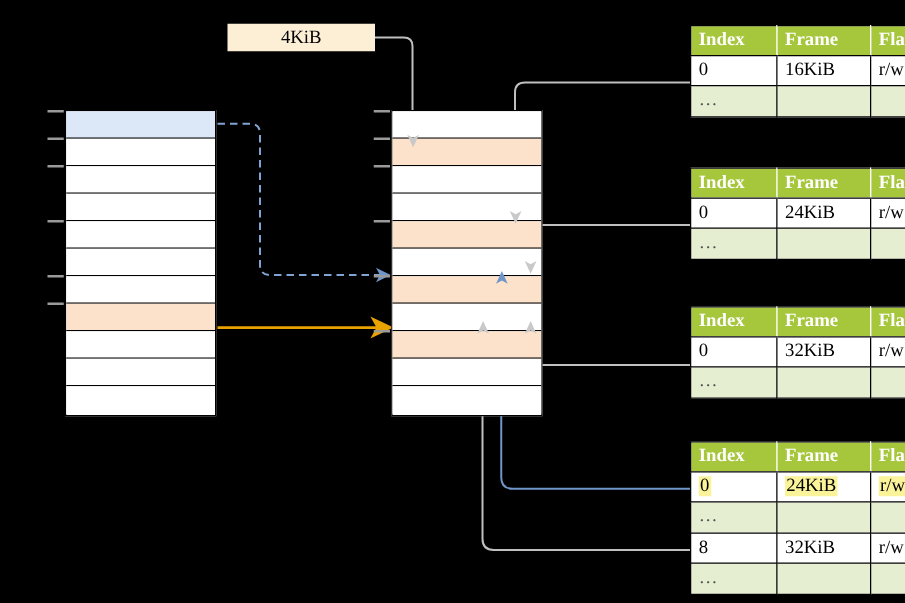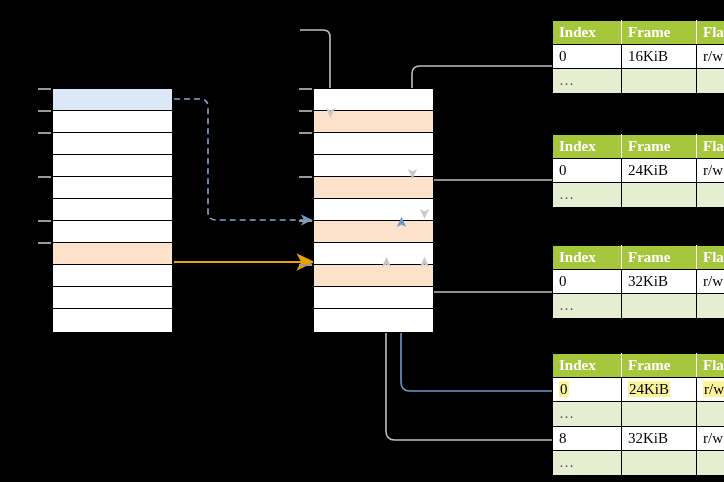--- a/index.html
+++ b/index.html
@@ -108,20 +108,21 @@
       <div class="memrow" style="height: 22px;"></div>
       <div class="memrow peach" style="height: 22px;"></div>
       <div class="memrow" style="height: 22px;"></div>
       <div class="memrow peach" style="height: 22px;"></div>
       <div class="memrow" style="height: 22px;"></div>
       <div class="memrow peach" style="height: 22px;"></div>
       <div class="memrow" style="height: 22px;"></div>
       <div class="memrow" style="height: 22px;"></div>
     </div>
 
+  <div class="labelbox" id="sizeLabel" style="left:182px;top:19px;width:118px;height:22px;">4KiB</div>
 
   <table class="ptable" id="ptable0" style="left:552px;top:20px;width:168px;">
       <thead>
         <tr>
           <th style="width: 56px;">Index</th>
           <th style="width: 62px;">Frame</th>
           <th style="width: 50px;">Flags</th>
         </tr>
       </thead>
       <tbody>

